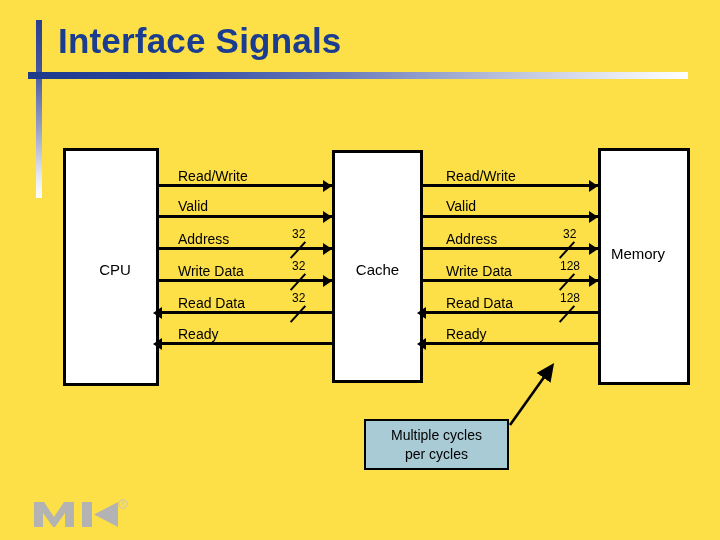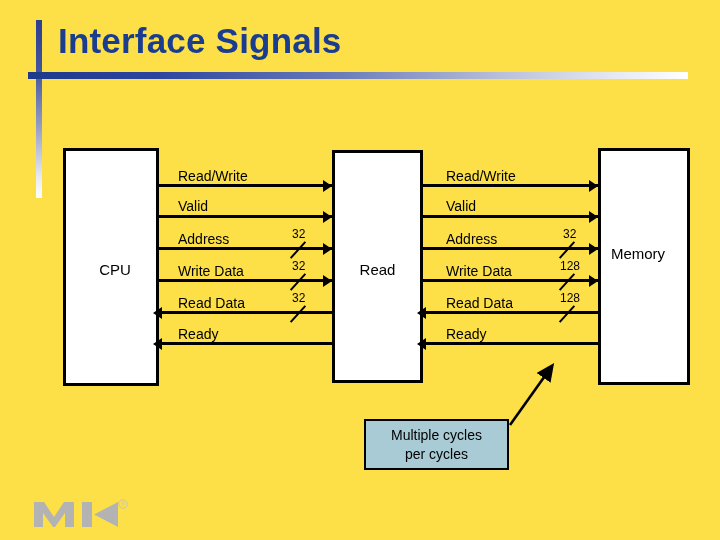--- a/index.html
+++ b/index.html
@@ -153,21 +153,21 @@
   <div id="title-vbar"></div>
   <div id="title-rule"></div>
   <div id="page-title">Interface Signals</div>
 
   <div id="diagram">
 
     <div class="unit-box" style="left:63px; top:148px; width:96px; height:238px;"></div>
     <div class="unit-label" style="left:63px; top:261px; width:104px;">CPU</div>
 
     <div class="unit-box" style="left:332px; top:150px; width:91px; height:233px;"></div>
-    <div class="unit-label" style="left:332px; top:261px; width:91px;">Read</div>
+    <div class="unit-label" style="left:332px; top:261px; width:91px;">Cache</div>
 
     <div class="unit-box" style="left:598px; top:148px; width:92px; height:237px;"></div>
     <div class="unit-label" style="left:598px; top:245px; width:80px;">Memory</div>
 
     <div class="sig-line" style="left:159px; top:184px; width:173px;"></div>
     <div class="arrow-r" style="left:323px; top:180px;"></div>
     <div class="sig-label" style="left:178px; top:168px;">Read/Write</div>
 
     <div class="sig-line" style="left:159px; top:215px; width:173px;"></div>
     <div class="arrow-r" style="left:323px; top:211px;"></div>

